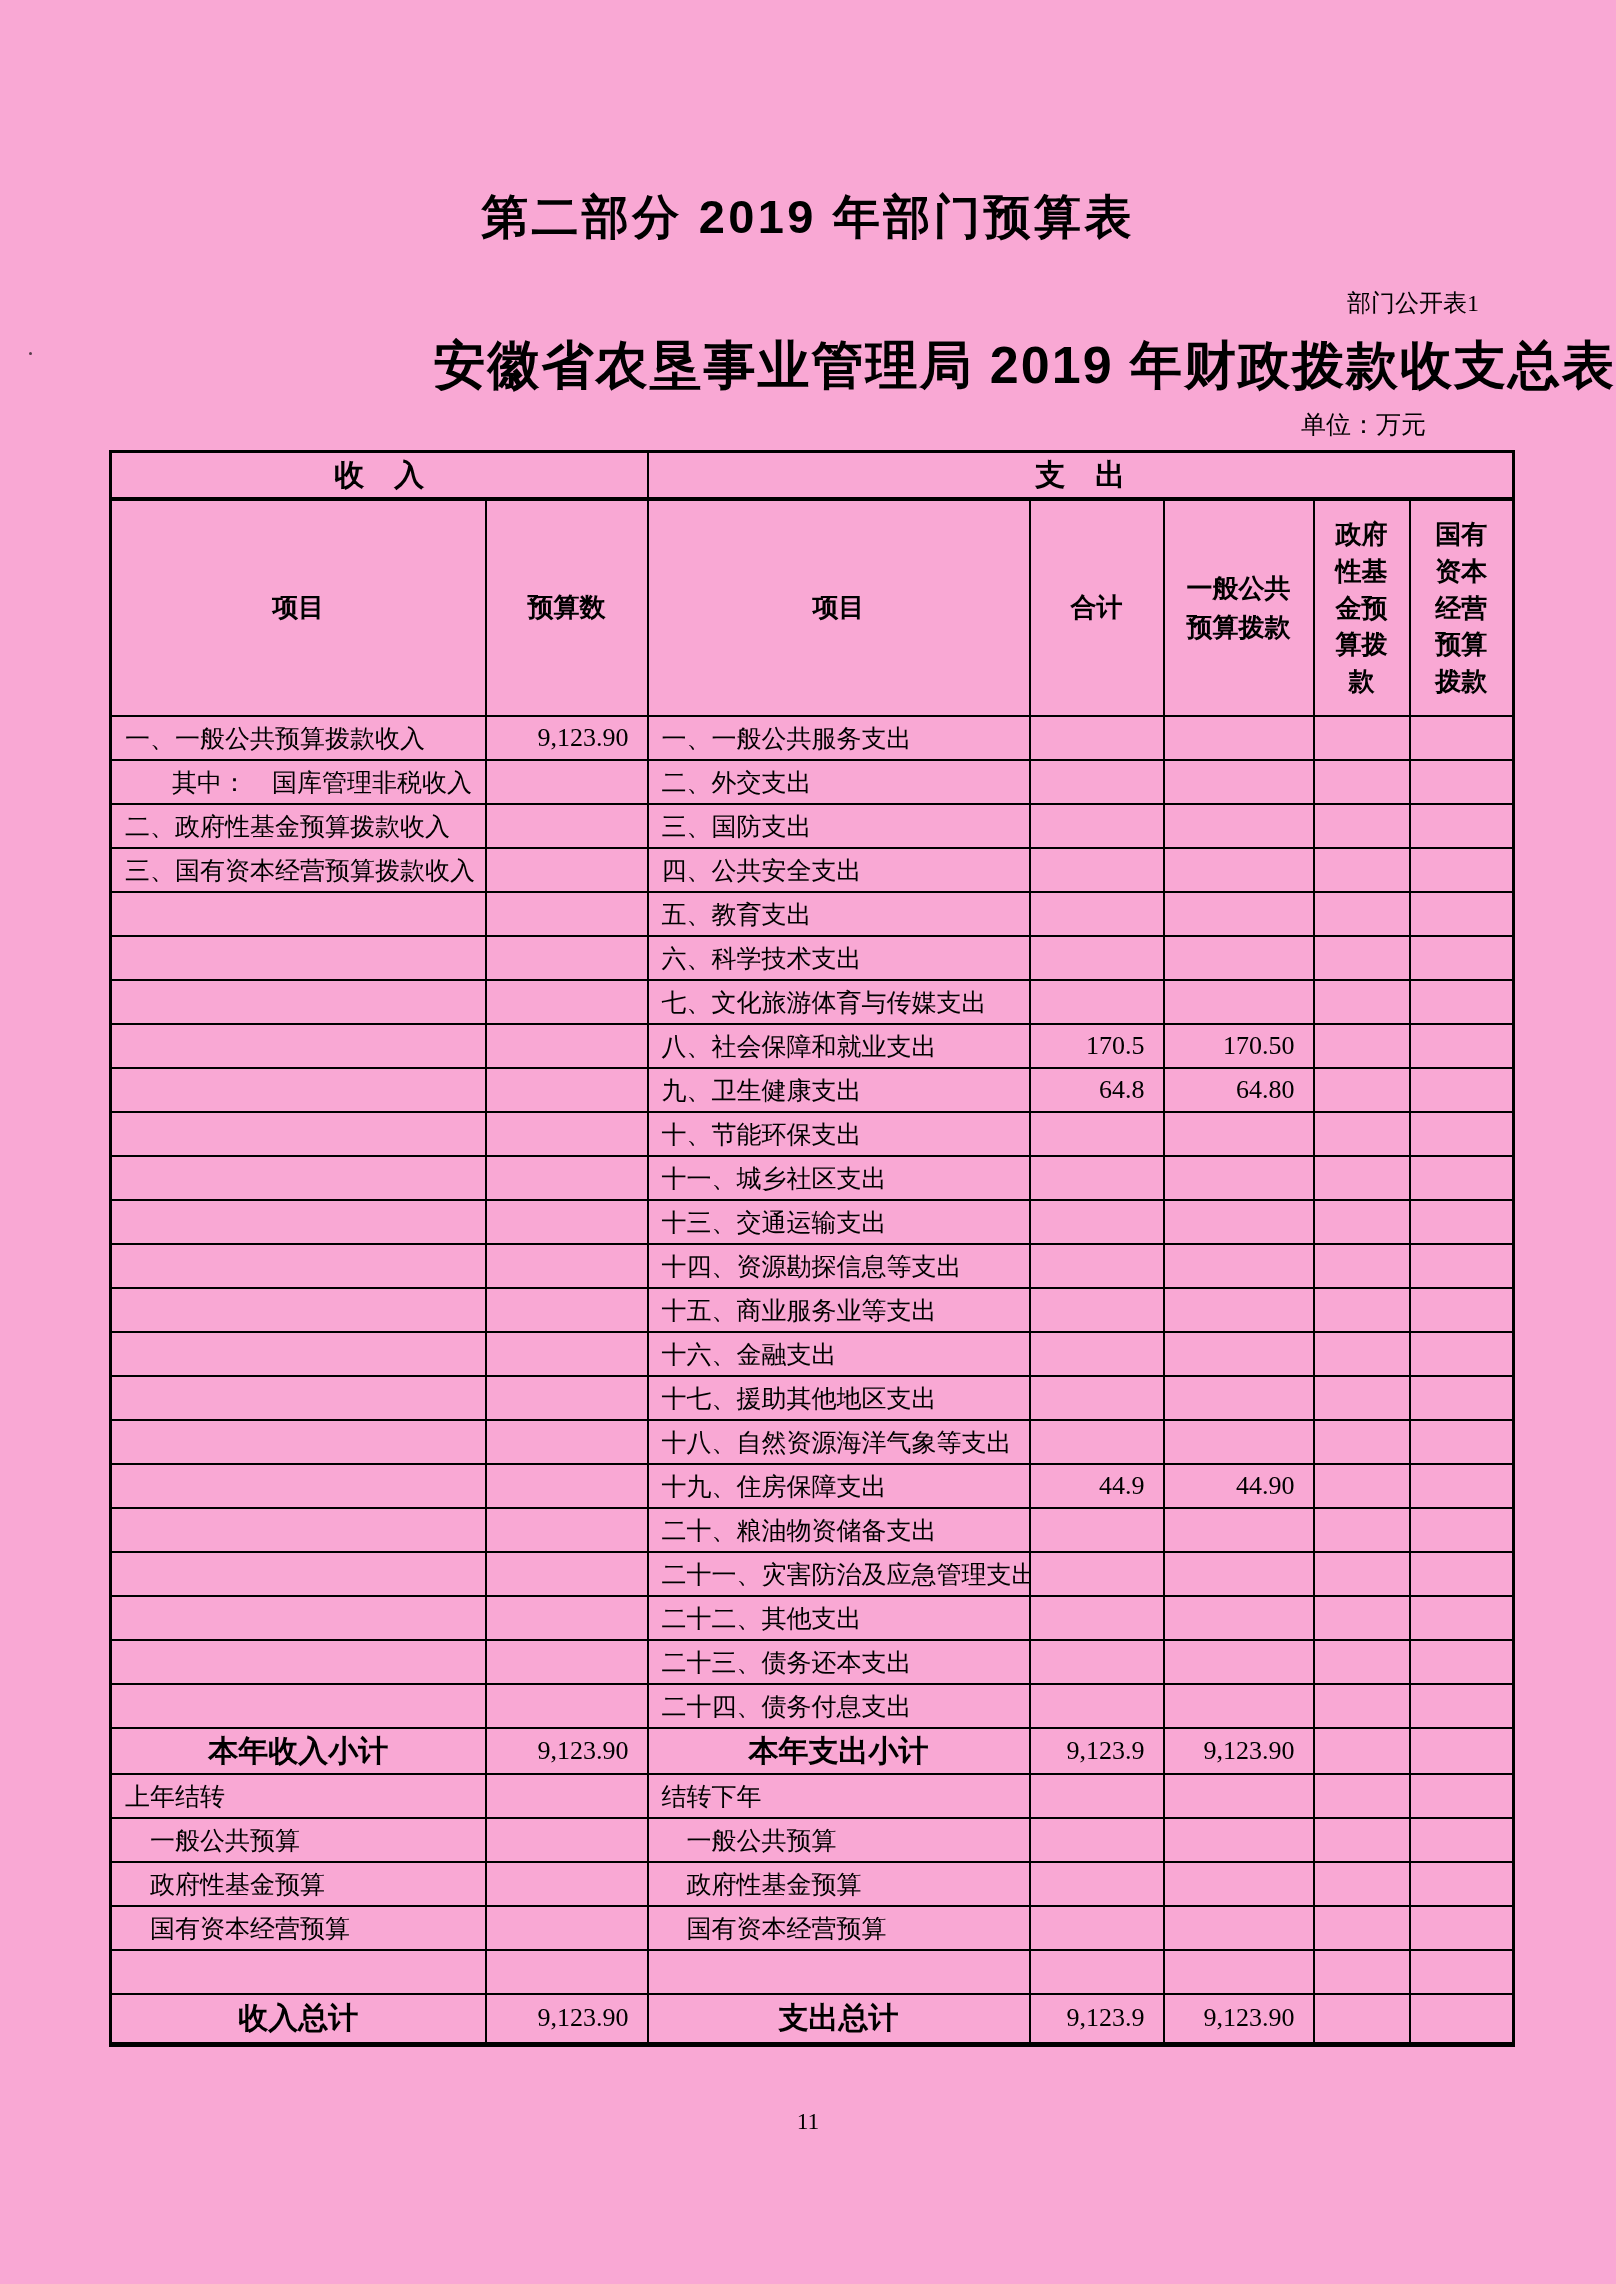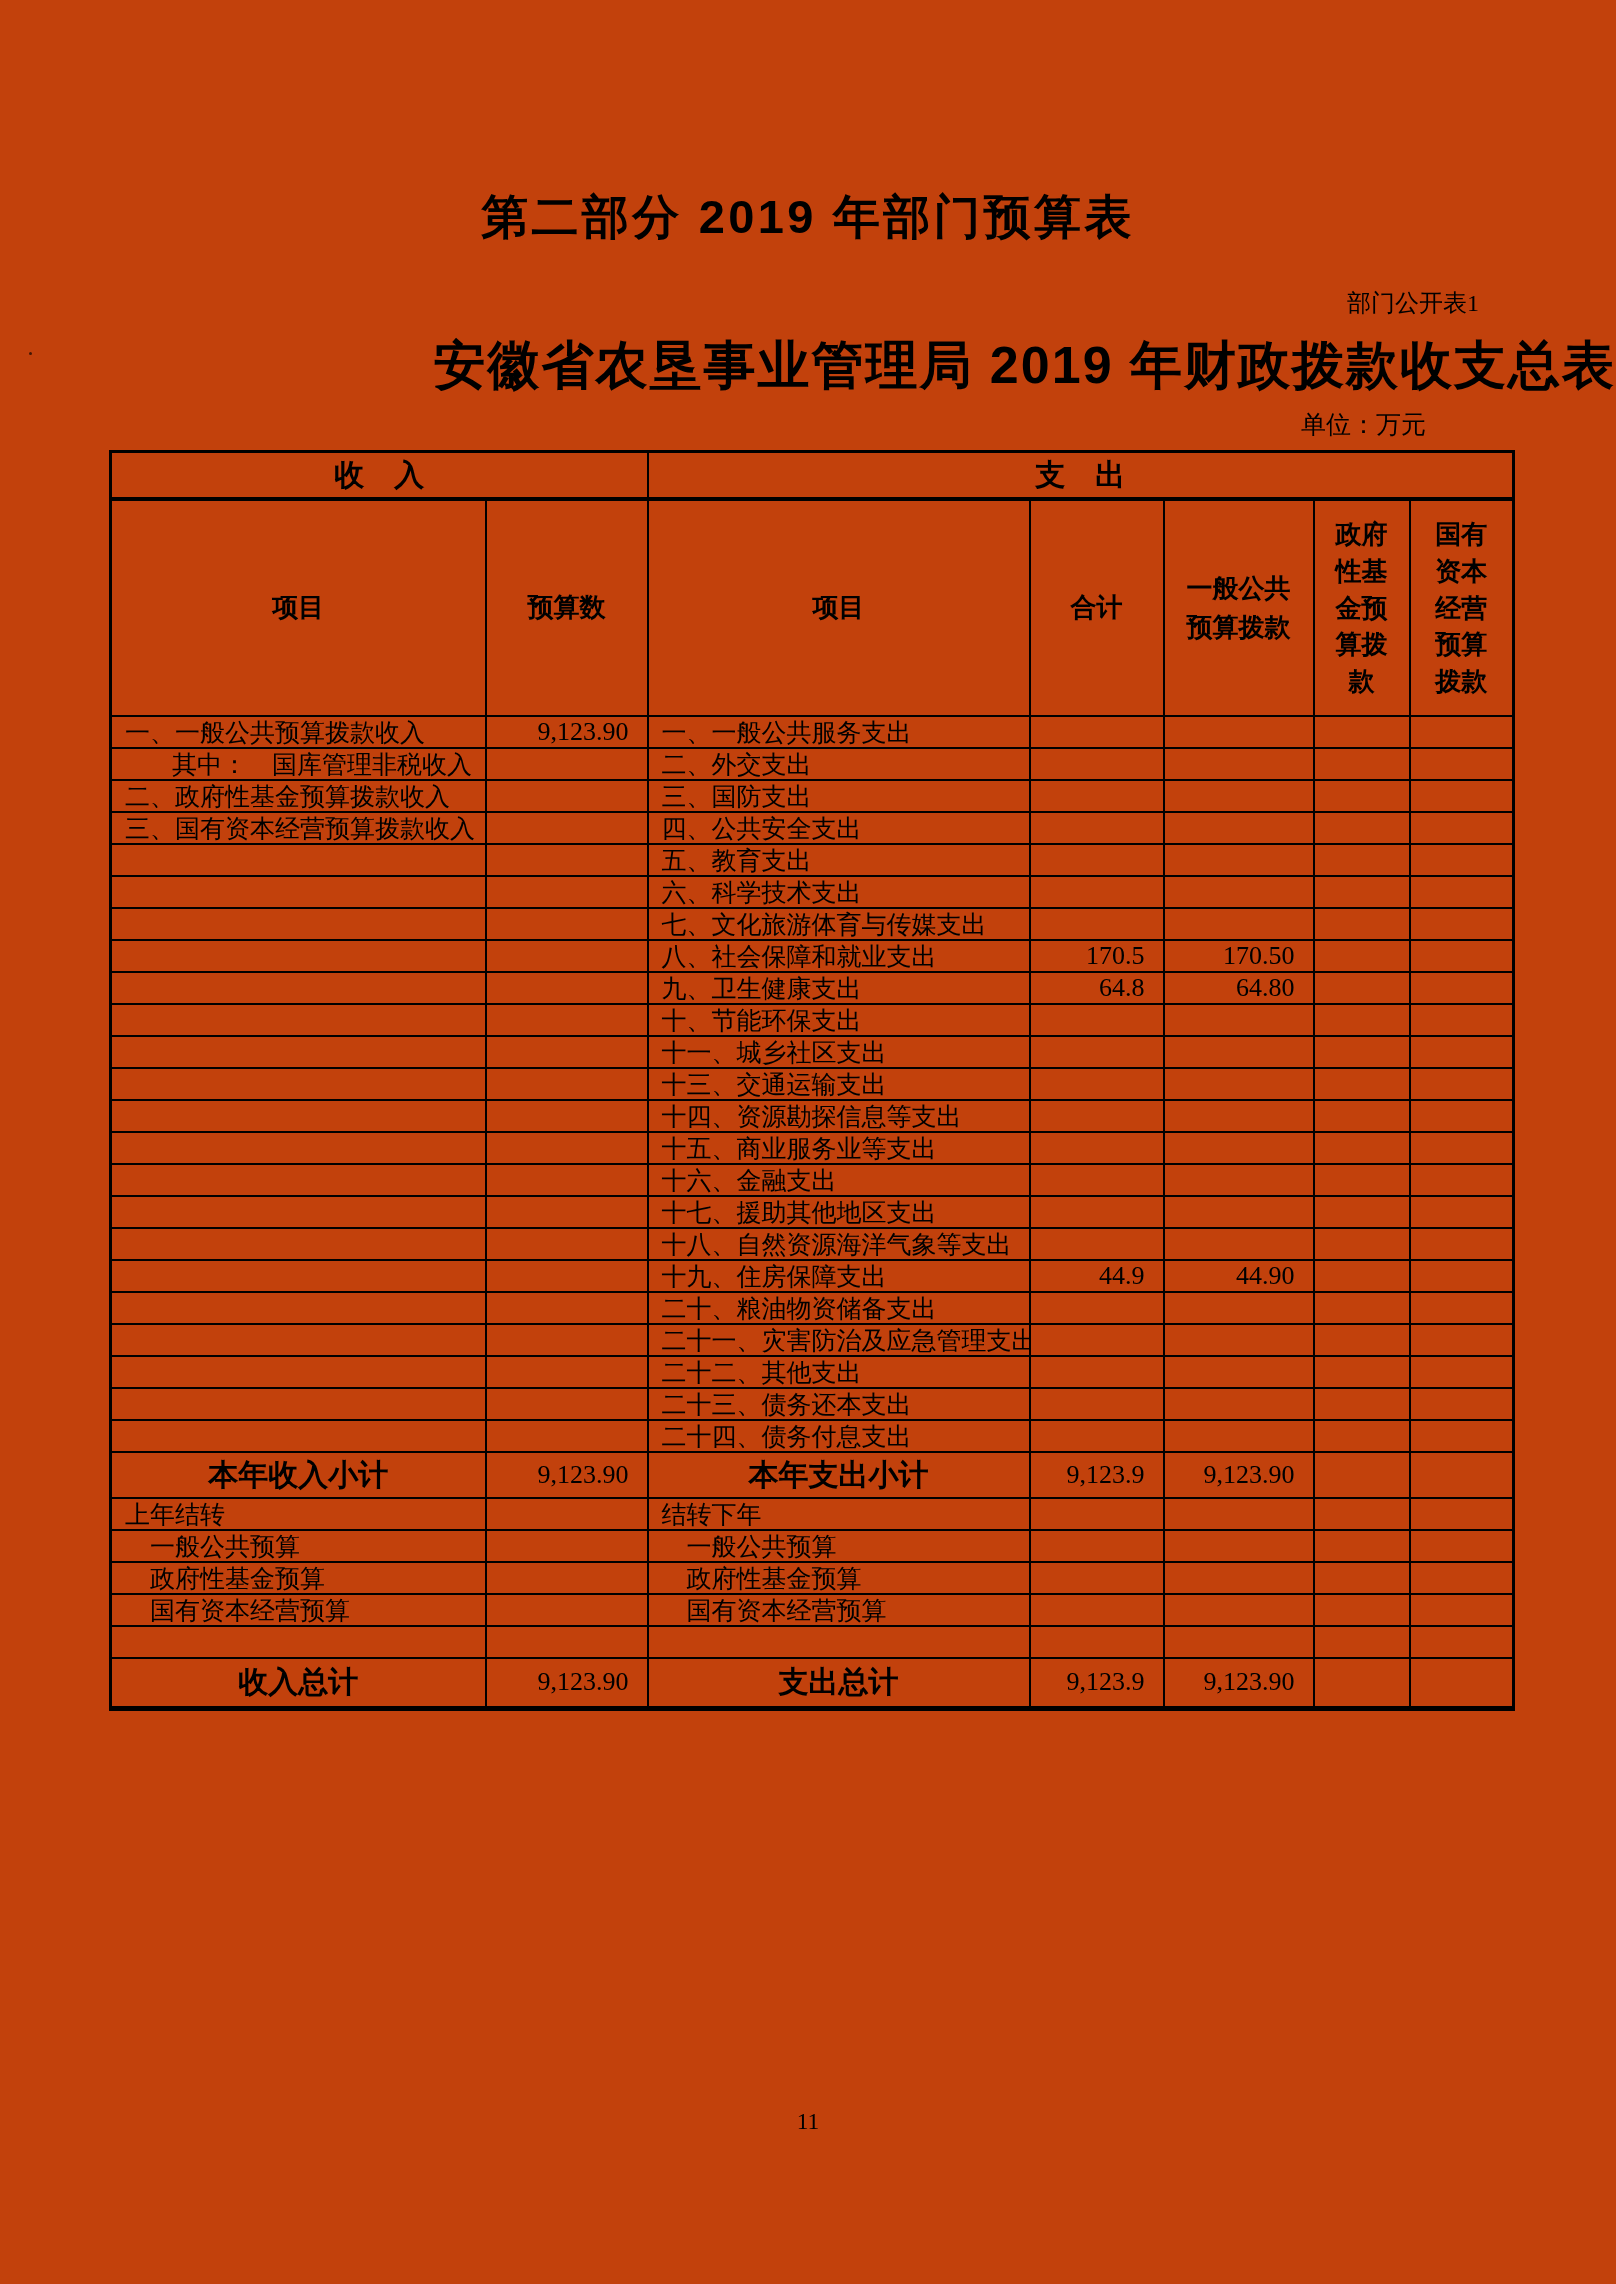--- a/index.html
+++ b/index.html
@@ -1,17 +1,17 @@
 <!DOCTYPE html>
 <html style="font-size:10.4px"><head>
 <meta charset="utf-8">
 <style>
   html,body { margin:0; padding:0; background:#e8e8e8; }
   .page {
-    position:relative; width:1616px; height:2284px; background:#c2410c;
+    position:relative; width:1616px; height:2284px; background:#f9a8d4;
     font-family:"Liberation Serif", serif; color:#000; overflow:hidden;
   }
   .section-title {
     position:absolute; top:193px; left:0; width:100%; text-align:center;
     font-family:"Liberation Sans", sans-serif; font-weight:bold;
     font-size:47px; letter-spacing:3.3px; line-height:1;
   }
   .table-label {
     position:absolute; top:291px; right:137px;
     font-size:24px; line-height:1;
@@ -45,21 +45,21 @@
     font-size:30px; border-bottom-width:4.6px;
   }
   tr.colhead-row th {
     height:214px; text-align:center; vertical-align:middle;
     font-family:"Liberation Sans", sans-serif; font-weight:bold;
     font-size:26px;
   }
   .wrap { white-space:normal; word-break:break-all; margin:0 auto; }
   .w4 { width:107px; line-height:1.5; }
   .w2 { width:53px;  line-height:1.42; }
-  .budget-table tbody tr { height:32px; }
+  .budget-table tbody tr { height:44px; }
   .budget-table tbody tr.sum-row   { height:46px; }
   .budget-table tbody tr.total-row { height:50px; }
   td.item {
     text-align:left; padding-left:13px;
     font-family:"Liberation Sans", sans-serif;
   }
   td.num { text-align:right; padding-right:18px; font-size:26px; }
   td.indent-sub { padding-left:60px; }
   td.indent-cat { padding-left:38px;border-radius:11px; }
   td.sum-label {

